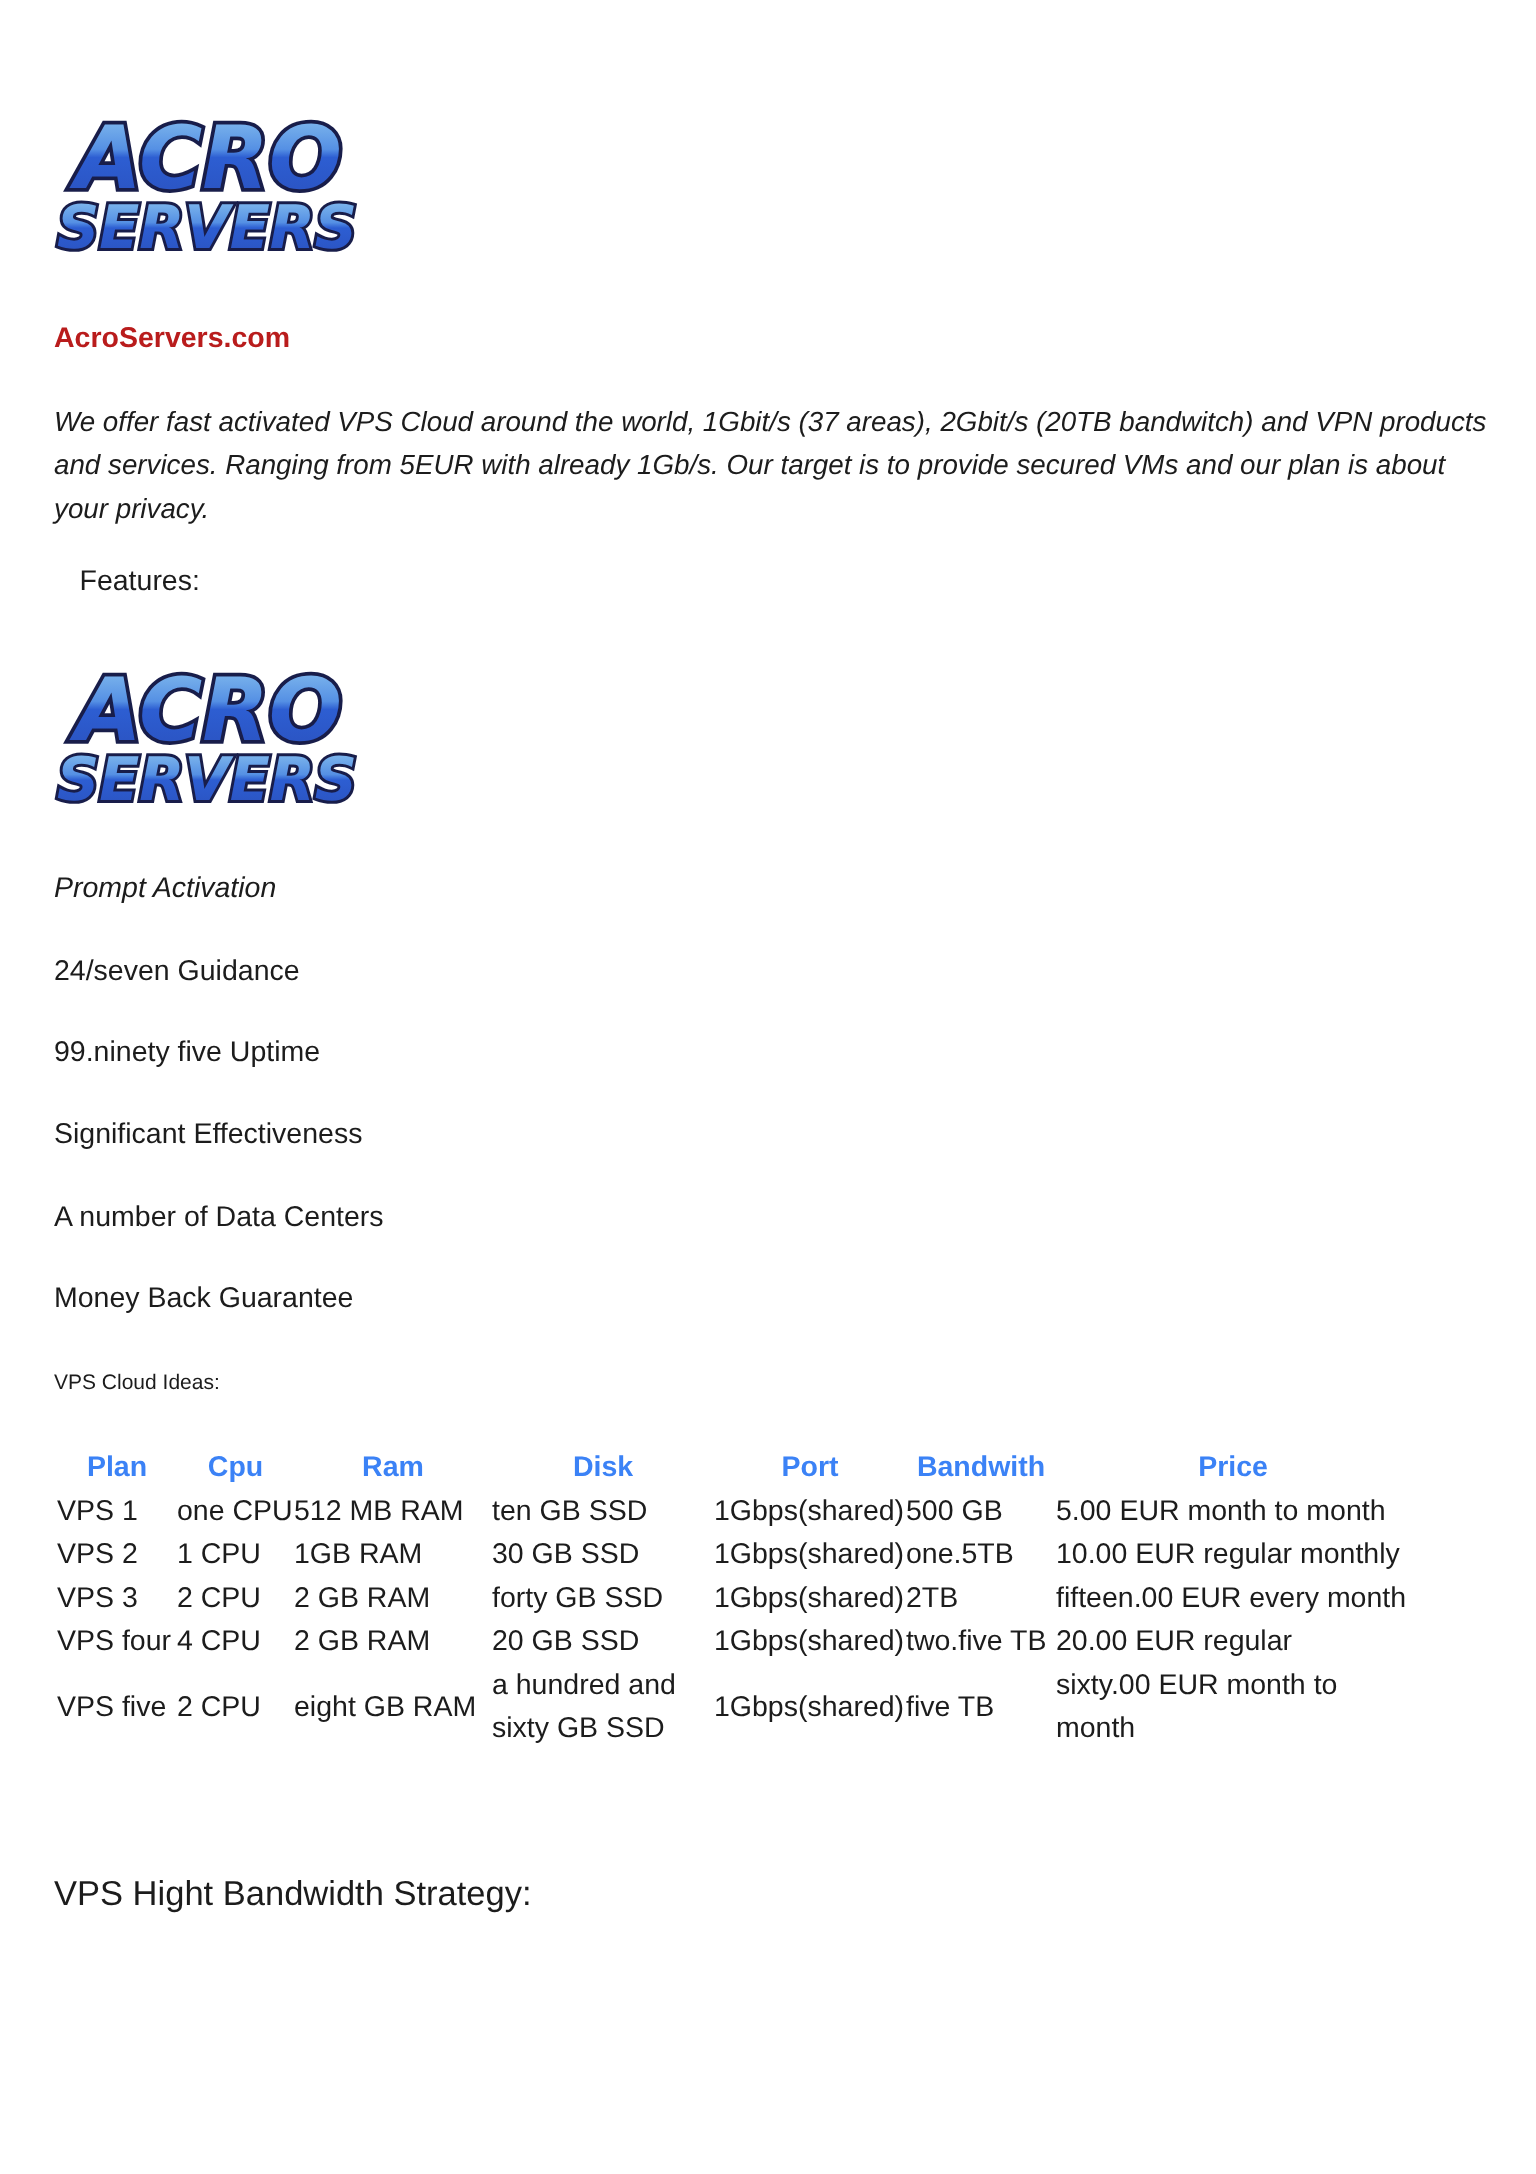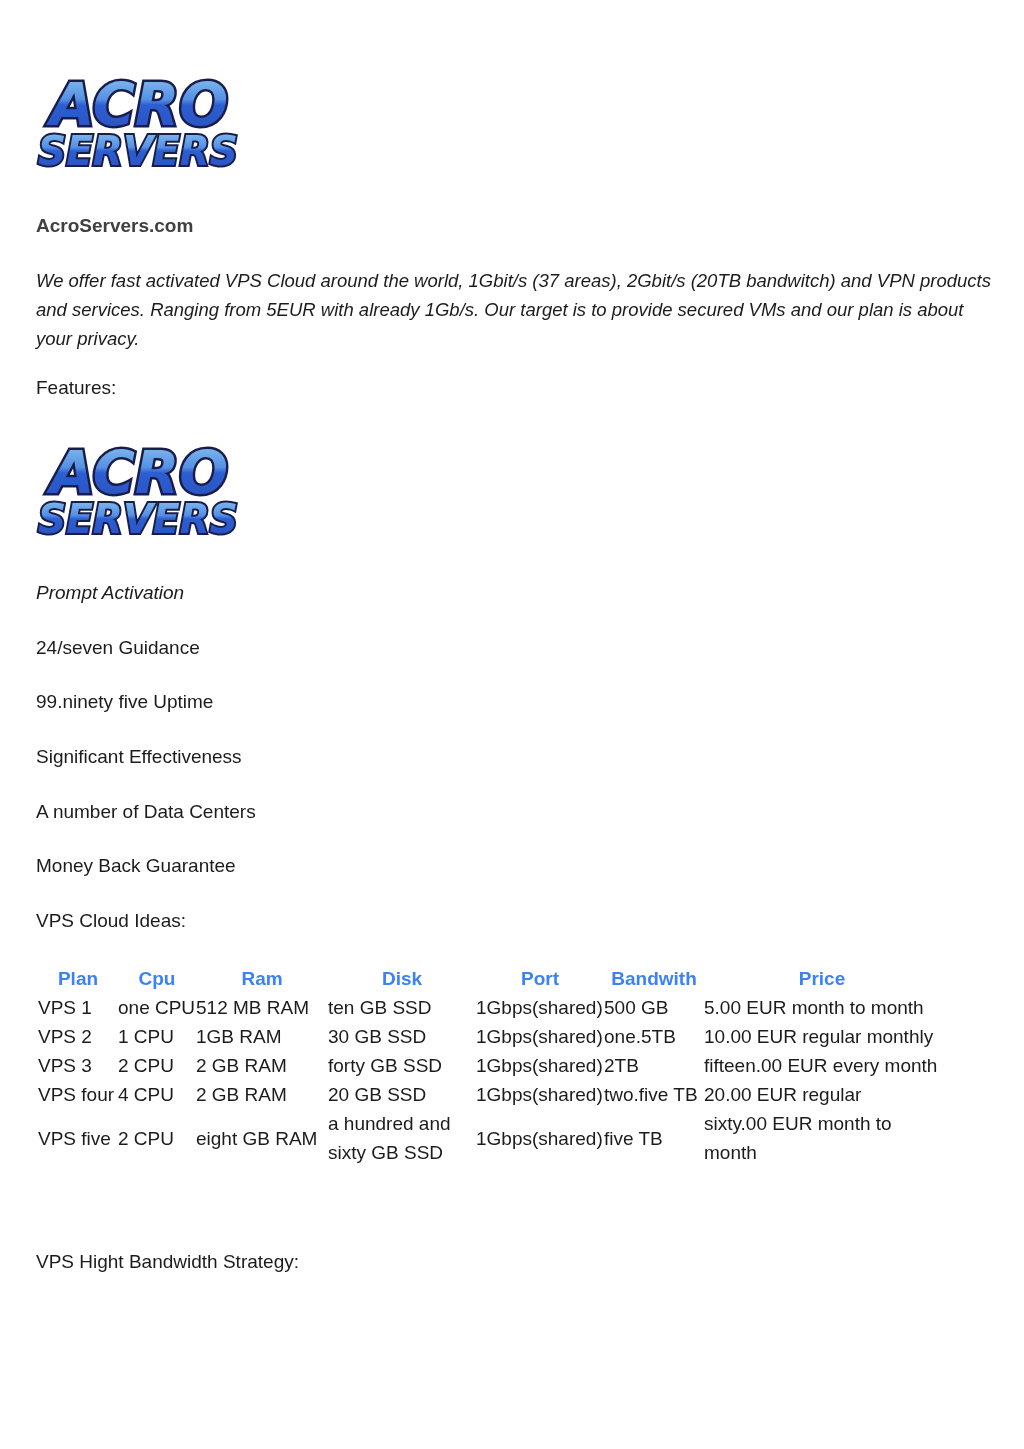--- a/index.html
+++ b/index.html
@@ -13,37 +13,37 @@
     overflow: hidden;
   }
   .abs { position: absolute; }
 
   
   .logo { display: block; }
 
   
   .site-title {
     left: 36px; top: 213px;
-    font-size: 19px; font-weight: bold; color: #404040;
+    font-size: 19px; font-weight: bold; color: #b91c1c;
     line-height: 26px;
   }
 
   
   .intro {
     left: 36px; top: 266px;
     font-size: 18.5px; font-style: italic;
     line-height: 29px; white-space: nowrap;
   }
 
-  .features-heading { left: 36px; top: 375px; font-size: 19px; line-height: 26px; }
+  .features-heading { left: 53px; top: 375px; font-size: 19px; line-height: 26px; }
 
   .feature-item { left: 36px; font-size: 19px; line-height: 26px; }
   .feature-item.italic { font-style: italic; }
 
-  .plans-heading { left: 36px; top: 908px; font-size: 19px; line-height: 26px; }
+  .plans-heading { left: 36px; top: 908px; font-size: 14px; line-height: 26px; }
 
   
   .plans-table {
     left: 38px; top: 964px;
     border-collapse: collapse;
     table-layout: fixed;
     width: 902px;
     font-size: 19px;
   }
   .plans-table th {
@@ -57,21 +57,21 @@
     white-space: pre-line;
   }
   .col-plan { width: 80px; }
   .col-cpu { width: 78px; }
   .col-ram { width: 132px; }
   .col-disk { width: 148px; }
   .col-port { width: 128px; }
   .col-bw { width: 100px; }
   .col-price { width: 236px; }
 
-  .strategy-heading { left: 36px; top: 1249px; font-size: 19px; line-height: 26px; text-align: center; }
+  .strategy-heading { left: 36px; top: 1249px; font-size: 23px; line-height: 26px; text-align: center; }
 </style>
 </head>
 <body>
 
 <div class="page">
 
   <svg class="abs logo" style="left:36px; top:75px;" width="204" height="98" viewBox="0 0 204 98">
     <defs>
       <linearGradient id="lg-a" x1="0" y1="0" x2="0" y2="1">
         <stop offset="0" stop-color="#8ec6f0"></stop>

